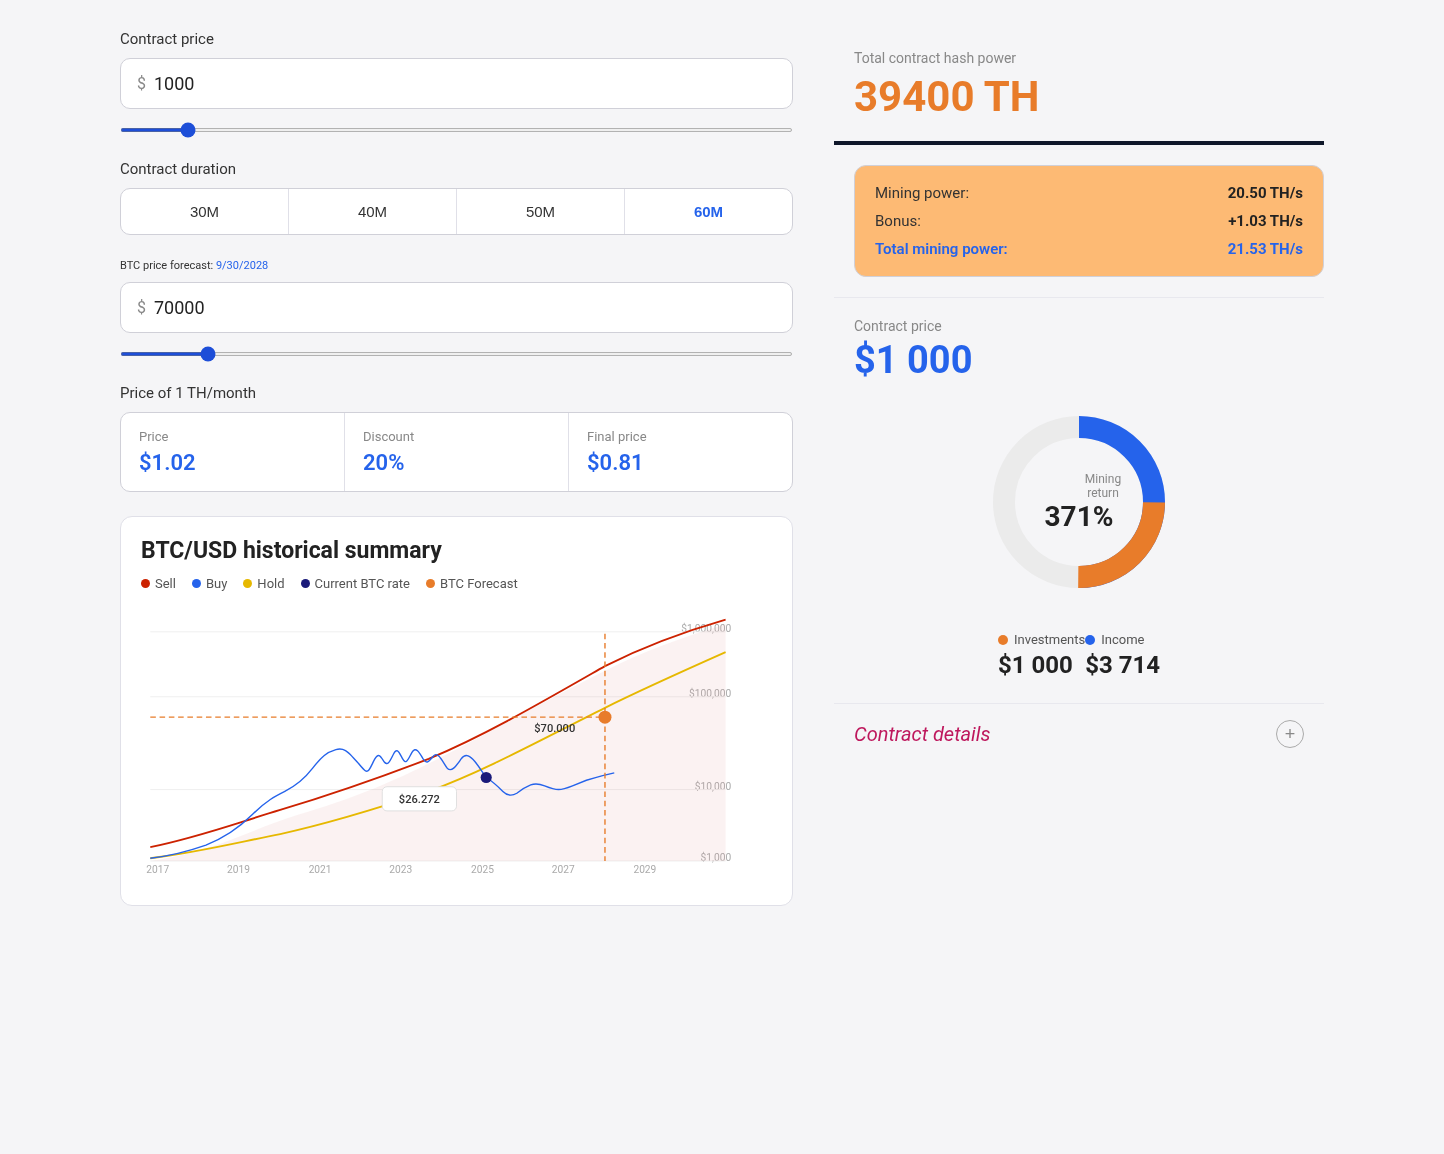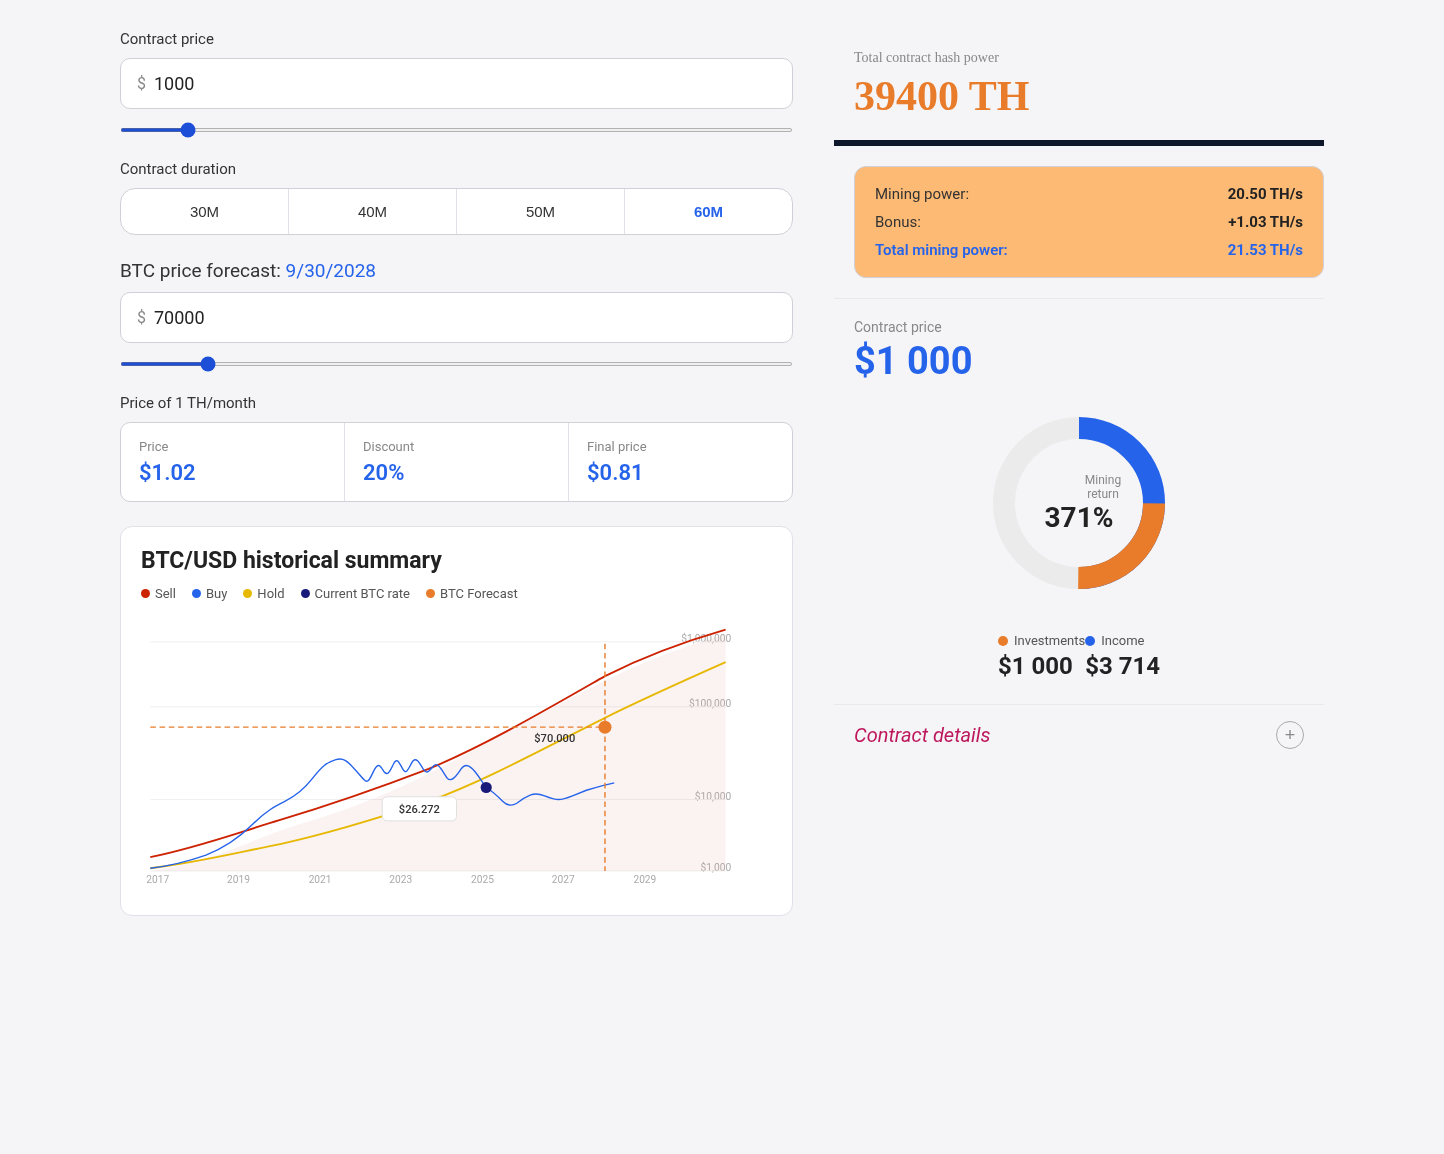--- a/index.html
+++ b/index.html
@@ -65,21 +65,21 @@
     input[type=range].price-slider {
       accent-color: #1d4ed8;
     }
 
     .duration-section {
       margin-bottom: 24px;
     }
     .duration-buttons {
       display: flex;
       border: 1.5px solid #d0d0d8;
-      border-radius: 15px;
+      border-radius: 10px;
       overflow: hidden;
       background: #fff;
     }
     .duration-btn {
       flex: 1;
       padding: 14px 0;
       text-align: center;
       font-size: 15px;
       font-weight: 500;
       color: #333;
@@ -88,21 +88,21 @@
       background: transparent;
       border-right: 1px solid #e0e0e8;
     }
     .duration-btn:last-child { border-right: none; }
     .duration-btn.active { color: #2563eb; font-weight: 600; }
 
     .btc-forecast-section {
       margin-bottom: 24px;
     }
     .btc-label {
-      font-size: 19px;
+      font-size: 11px;
       color: #333;
       margin-bottom: 10px;
     }
     .btc-label a, .btc-link {
       color: #2563eb;
       text-decoration: none;
     }
 
     .price-table-section {
       margin-bottom: 24px;
@@ -172,22 +172,21 @@
       height: 280px;
     }
     .chart-svg {
       width: 100%;
       height: 100%;
     }
 
     
     .right-top {
       padding: 20px 0 20px 20px;
-      border-bottom: 6px solid #0f172a;
-      font-family: Liberation Serif, serif;
+      border-bottom: 4px solid #0f172a;
     }
     .hash-power-label {
       font-size: 14px;
       color: #888;
       margin-bottom: 6px;
     }
     .hash-power-value {
       font-size: 42px;
       font-weight: 700;
       color: #e87c2a;

